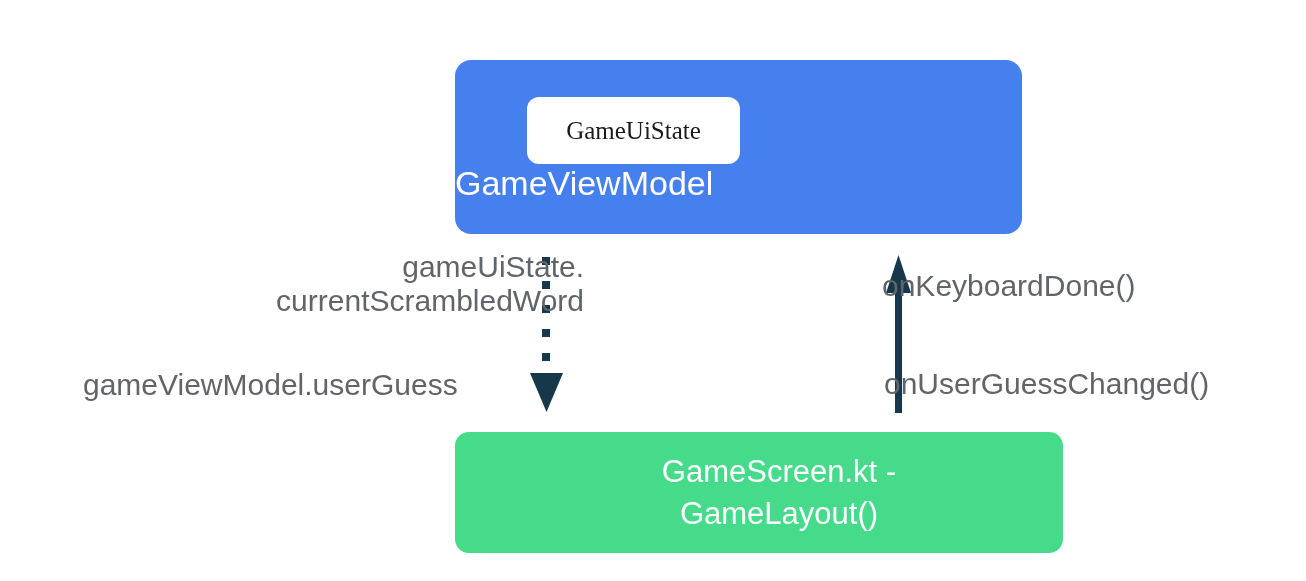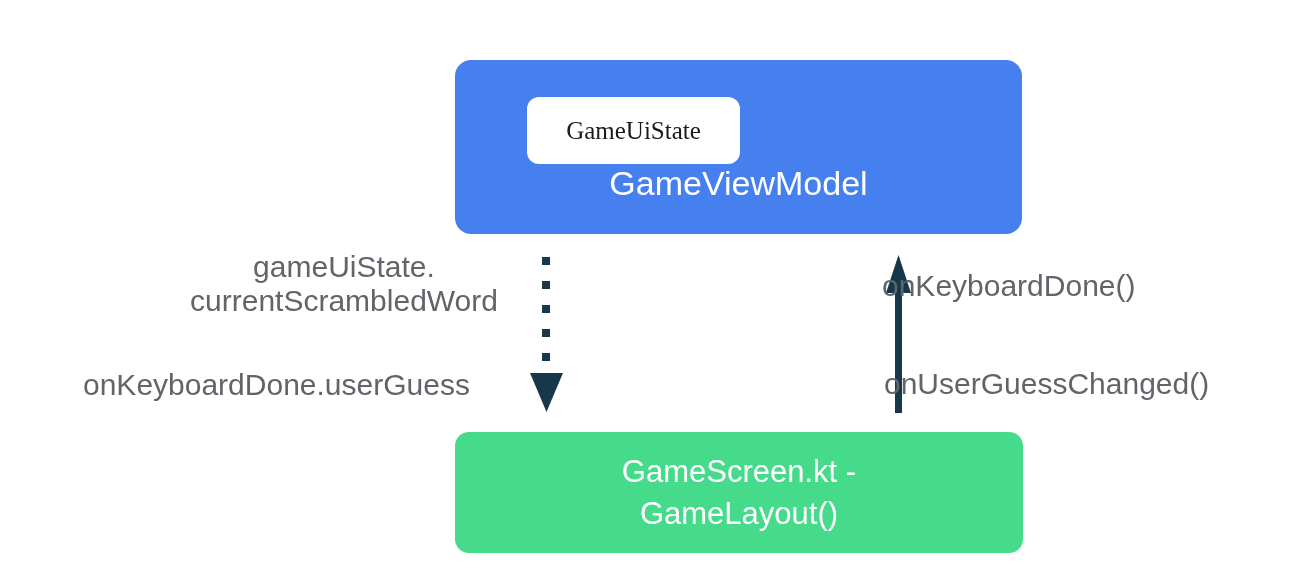--- a/index.html
+++ b/index.html
@@ -31,48 +31,48 @@
     border-radius: 12px;
     display: flex; align-items: center; justify-content: center;
     font-family: Liberation Serif, serif;
     font-size: 25px;
     color: var(--chip-text, #1a1a1a);
     margin-top: 24px;
   }
   .vm-title {
     left: 455px; top: 163px;
     width: 567px;
-    text-align: center;
     font-size: 34px;
     line-height: 40px;
     color: var(--box-text, #ffffff);
   }
 
   
   .screen-box {
     left: 455px; top: 432px;
     width: 568px; height: 121px;
     background: var(--box-green, #45DB8B);
     border-radius: 14px;
     display: flex; align-items: center; justify-content: center;
     text-align: center;
     font-size: 31px;
     line-height: 42px;
     color: var(--box-text, #ffffff);
     white-space: pre-line;
+    padding-left: 40px;
   }
 
   
   .lbl {
     color: var(--label-gray, #616569);
     font-size: 30px;
     line-height: 34px;
     white-space: pre-line;
   }
-  .lbl-state   { left: 104px; top: 250px; width: 480px; text-align: center; }
+  .lbl-state   { left: 104px; top: 250px; width: 480px; text-align: right; }
   .lbl-guess   { left: 83px;  top: 368px; }
   .lbl-done    { left: 882px; top: 269px; }
   .lbl-changed { left: 884px; top: 367px; }
 
   
   #arrow-layer {
     left: 0; top: 0;
     width: 1306px; height: 581px;
     pointer-events: none;
   }
@@ -104,17 +104,17 @@
       <polygon points="530,373 563,373 546.5,412"></polygon>
     </g>
     <g class="arrow-fill">
       <rect x="895" y="289" width="7" height="124"></rect>
       <polygon points="886,293 911,293 898.5,255"></polygon>
     </g>
   </svg>
 
   <div class="abs lbl lbl-state">gameUiState.
 currentScrambledWord</div>
-  <div class="abs lbl lbl-guess">onKeyboardDone.userGuess</div>
+  <div class="abs lbl lbl-guess">gameViewModel.userGuess</div>
   <div class="abs lbl lbl-done">onKeyboardDone()</div>
   <div class="abs lbl lbl-changed">onUserGuessChanged()</div>
 
 </div>
 
 </body></html>

